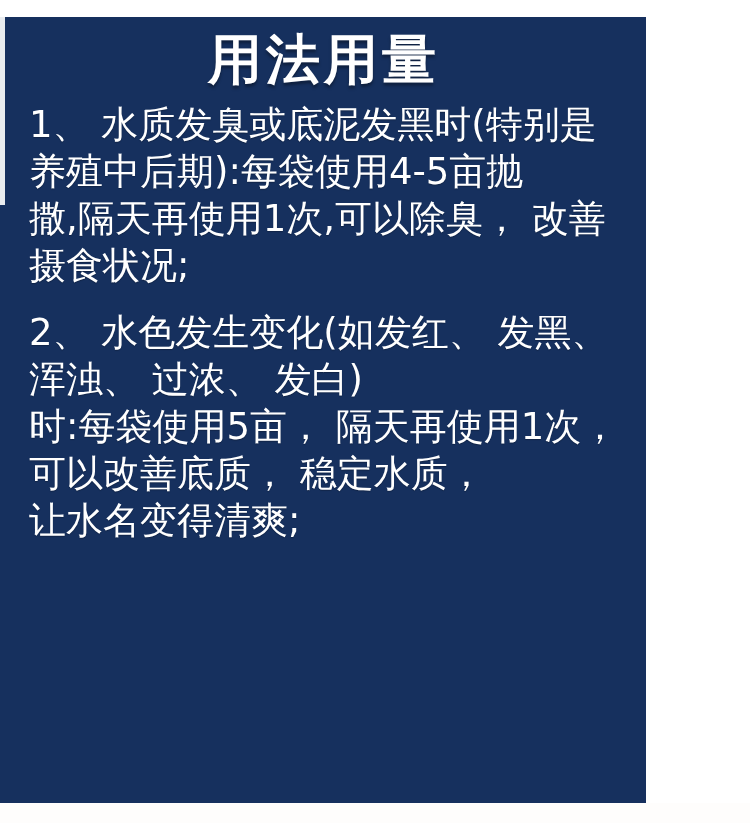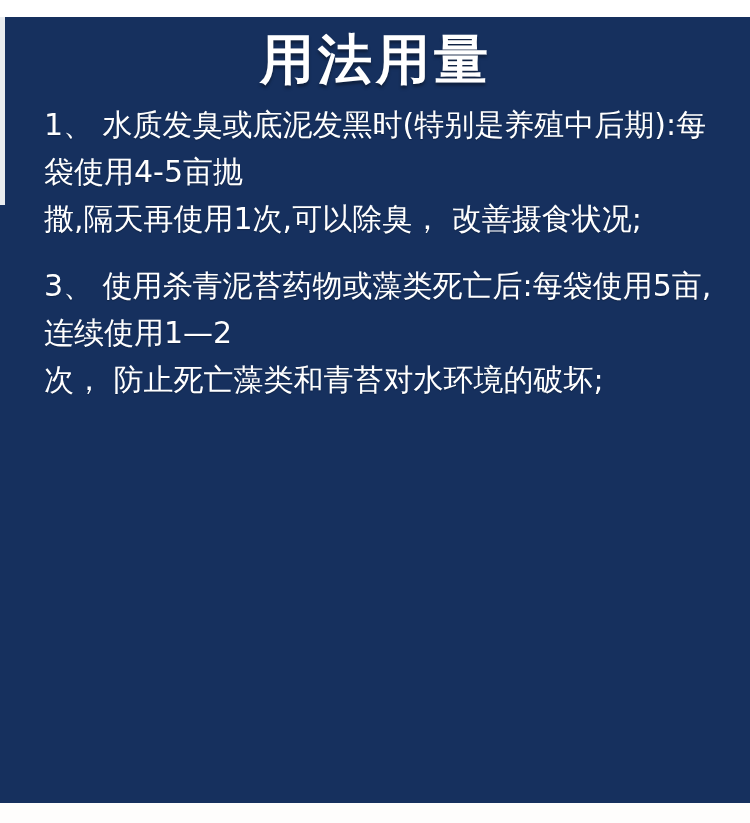--- a/index.html
+++ b/index.html
@@ -19,21 +19,21 @@
   .top-strip {
     position: absolute;
     top: 0; left: 0;
     width: 750px; height: 17px;
     background: #ffffff;
   }
   
   .panel {
     position: absolute;
     top: 17px; left: 0;
-    width: 750px; height: 786px;
+    width: 646px; height: 786px;
     background: #16305e;
     box-sizing: border-box;
     padding: 12px 26px 0 28px;
     overflow: hidden;
   }
   
   .left-edge {
     position: absolute;
     top: 17px; left: 0;
     width: 5px; height: 188px;
@@ -44,23 +44,23 @@
     margin: 0 0 10px 0;
     color: #ffffff;
     font-size: 54px;
     font-weight: bold;
     line-height: 62px;
     text-align: center;
     letter-spacing: 4px;
     text-shadow: 0 3px 3px rgba(0,0,0,0.35);
   }
   .para {
-    margin: 0 0 20px 16px;
+    margin: 0 0 20px 1px;
     color: #ffffff;
-    font-size: 30px;
+    font-size: 37px;
     line-height: 47px;
     white-space: pre-line;
     text-shadow: 0 1px 1px rgba(0,0,0,0.25);
   }
   
   .bottom-strip {
     position: absolute;
     left: 0; bottom: 0;
     width: 750px; height: 20px;
     background: #fefdfc;
@@ -72,21 +72,22 @@
 <div class="canvas">
   <div class="top-strip"></div>
   <div class="left-edge"></div>
 
   <div class="panel">
     <h1 class="title">用法用量</h1>
 
     <p class="para">1、 水质发臭或底泥发黑时(特别是养殖中后期):每袋使用4-5亩抛
 撒,隔天再使用1次,可以除臭， 改善摄食状况;</p>
 
+    <p class="para">2、 水色发生变化(如发红、 发黑、 浑浊、 过浓、 发白)
+时:每袋使用5亩， 隔天再使用1次， 可以改善底质， 稳定水质，
+让水名变得清爽;</p>
 
-    <p class="para">3、 使用杀青泥苔药物或藻类死亡后:每袋使用5亩,连续使用1—2
-次， 防止死亡藻类和青苔对水环境的破坏;</p>
 
 
   </div>
 
   <div class="bottom-strip"></div>
 </div>
 
 </body></html>

